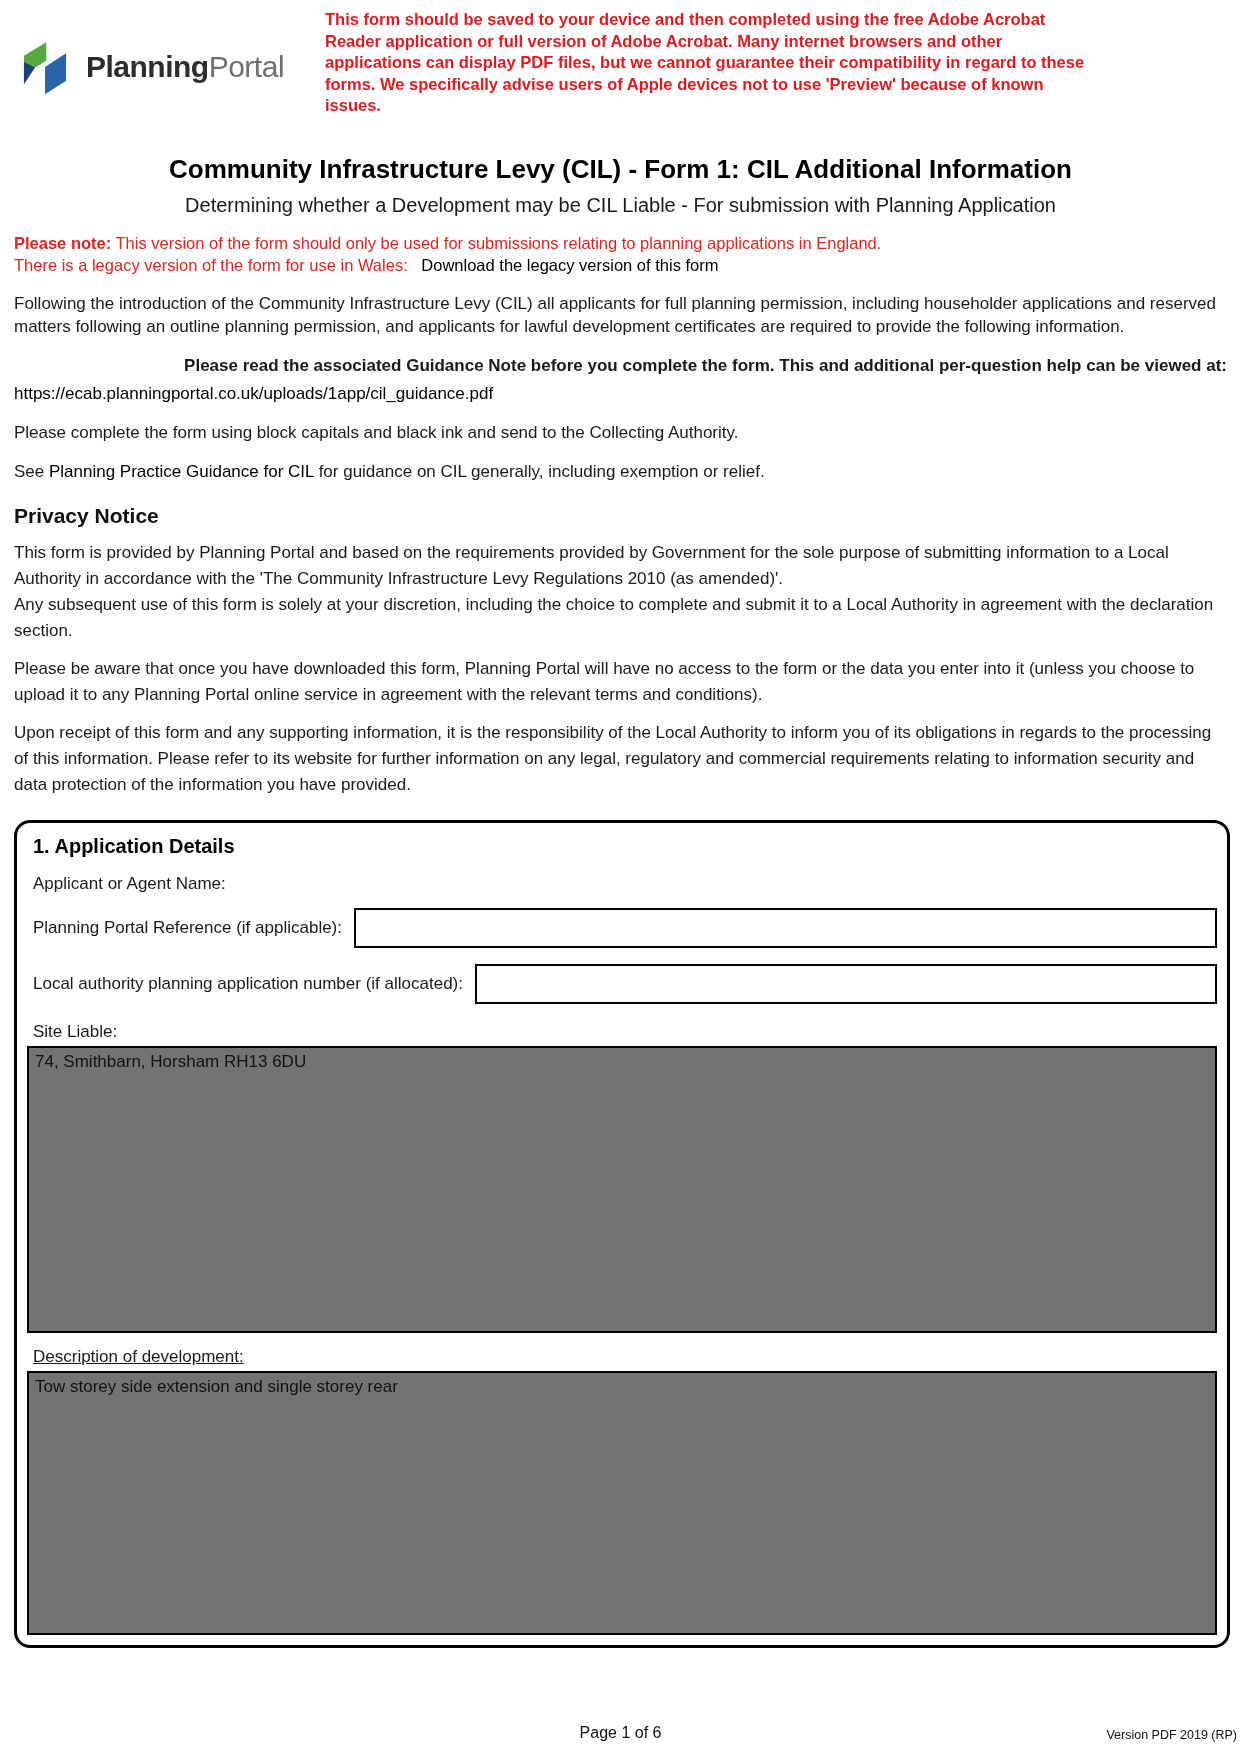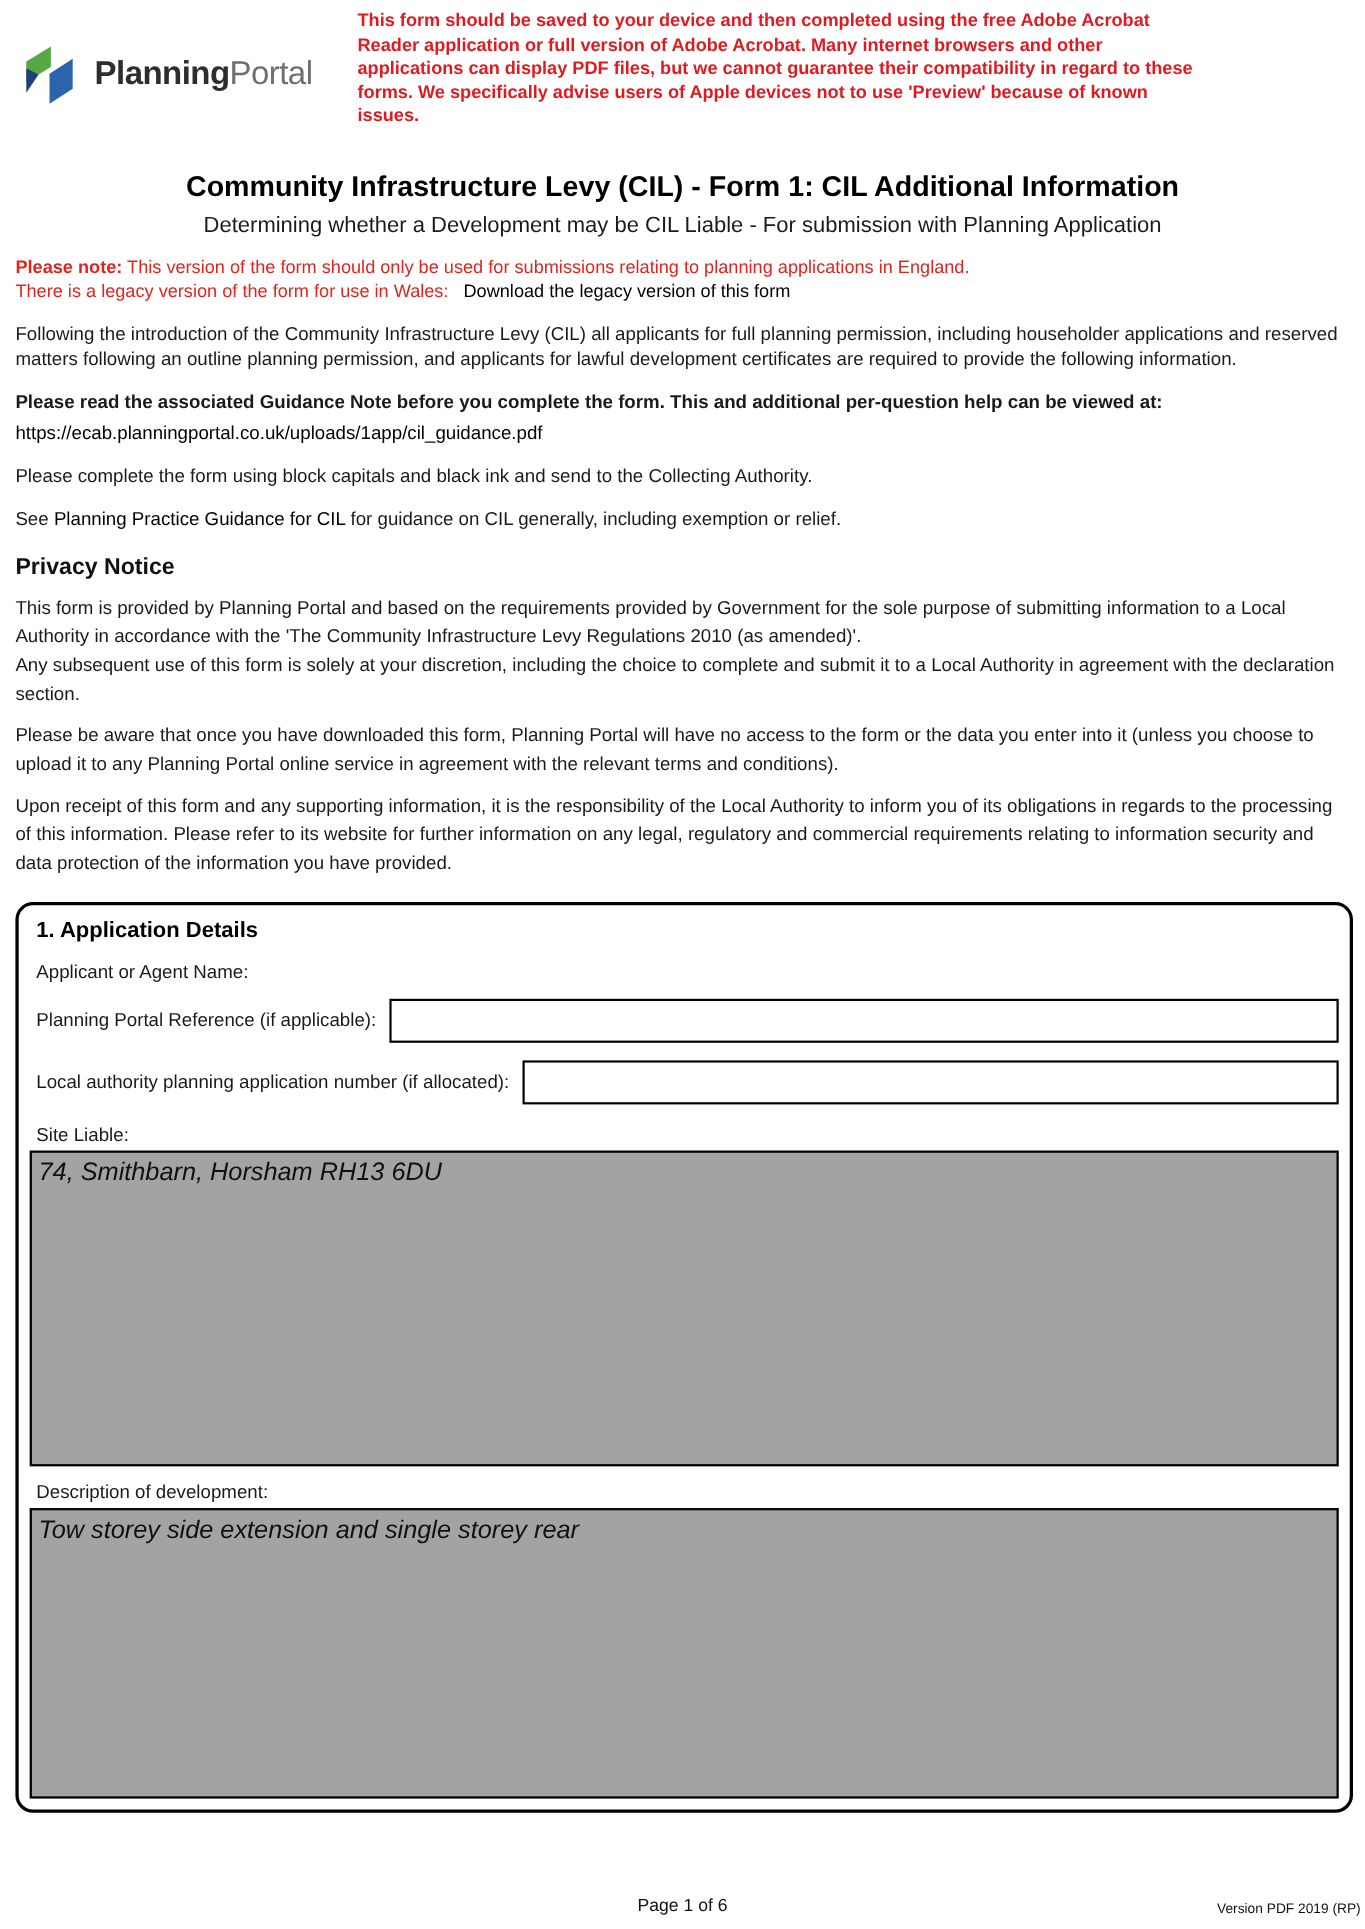--- a/index.html
+++ b/index.html
@@ -25,51 +25,51 @@
   
   .title{margin:6px 14px 0;text-align:center;font-size:26px;font-weight:bold;color:#000;}
   .subtitle{margin:9px 14px 0;text-align:center;font-size:20px;color:#1a1a1a;}
   
   .note{margin:15px 14px 0;color:#e0251f;font-size:16.5px;line-height:22px;}
   .note .bold{font-weight:bold;}
   a.link{color:#000000;text-decoration:none;cursor:pointer;}
   .note .link{margin-left:9px;}
   
   .para{margin:17px 14px 0;font-size:17px;line-height:22.5px;}
-  .para.bold{font-weight:bold;}
+  .para.bold{font-weight:bold;text-align:right;}
   .linkline{margin:5px 14px 0;font-size:17px;line-height:22px;}
   .privacy-h{margin:20px 14px 0;font-size:21px;font-weight:bold;color:#111;}
   .pp{margin:12px 14px 0;font-size:17px;line-height:26px;}
   .pp.cont{margin-top:0;}
   
   .sectionbox{
     margin:22px 11px 4px 14px;
     border:3px solid #000;border-radius:16px;
     padding:6px 10px 10px;
     background:#fff;
   }
   .section-h{margin:6px 0 0 6px;font-size:20px;font-weight:bold;color:#000;}
   .field-label{margin:16px 0 0 6px;font-size:17px;line-height:20px;}
   .field-label.site{margin-top:18px;}
-  .field-label.desc{margin-top:14px;}
+  .field-label.desc{margin-top:14px;text-decoration:underline;}
   .text-input{
     display:block;box-sizing:border-box;width:100%;
     border:2px solid #000;background:#fff;
     font-family:"Liberation Sans", sans-serif;font-size:17.5px;color:#111;
     padding:0 6px;margin-top:6px;height:38px;
   }
   .row{display:flex;align-items:center;margin-top:14px;gap:12px;}
   .row.second{margin-top:16px;}
   .row .row-label{font-size:17px;padding-left:6px;white-space:nowrap;}
   .row .text-input{flex:1;margin-top:0;height:40px;width:auto;}
   .text-area{
     display:block;box-sizing:border-box;width:100%;
-    border:2px solid #000;background:#a3a3a3;resize:none;
-    font-family:"Liberation Sans", sans-serif;font-size:23px;color:#111;
-    padding:4px 6px;margin-top:4px;overflow:hidden;font-style:italic;
+    border:2px solid #000;background:#737373;resize:none;
+    font-family:"Liberation Sans", sans-serif;font-size:17px;color:#111;
+    padding:4px 6px;margin-top:4px;overflow:hidden;
   }
   .text-area.site{height:287px;}
   .text-area.desc{height:264px;}
   
   .footer-page{position:absolute;left:0;top:1724px;width:100%;text-align:center;font-size:16px;color:#111;}
   .footer-version{position:absolute;right:4px;top:1728px;font-size:12.5px;color:#111;}
 </style>
 </head>
 <body>
 

